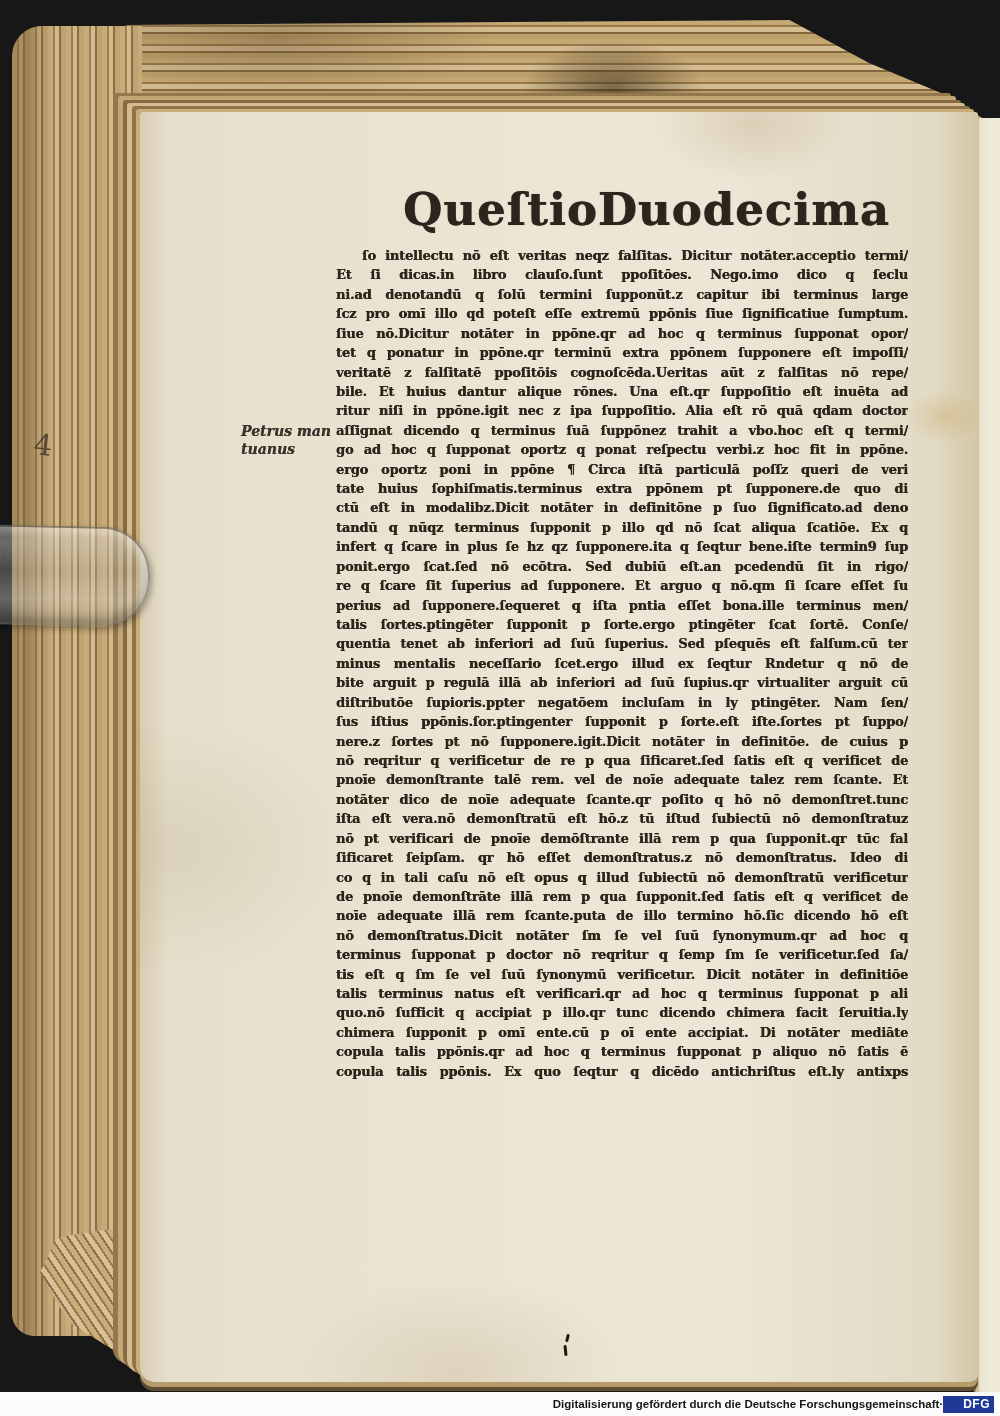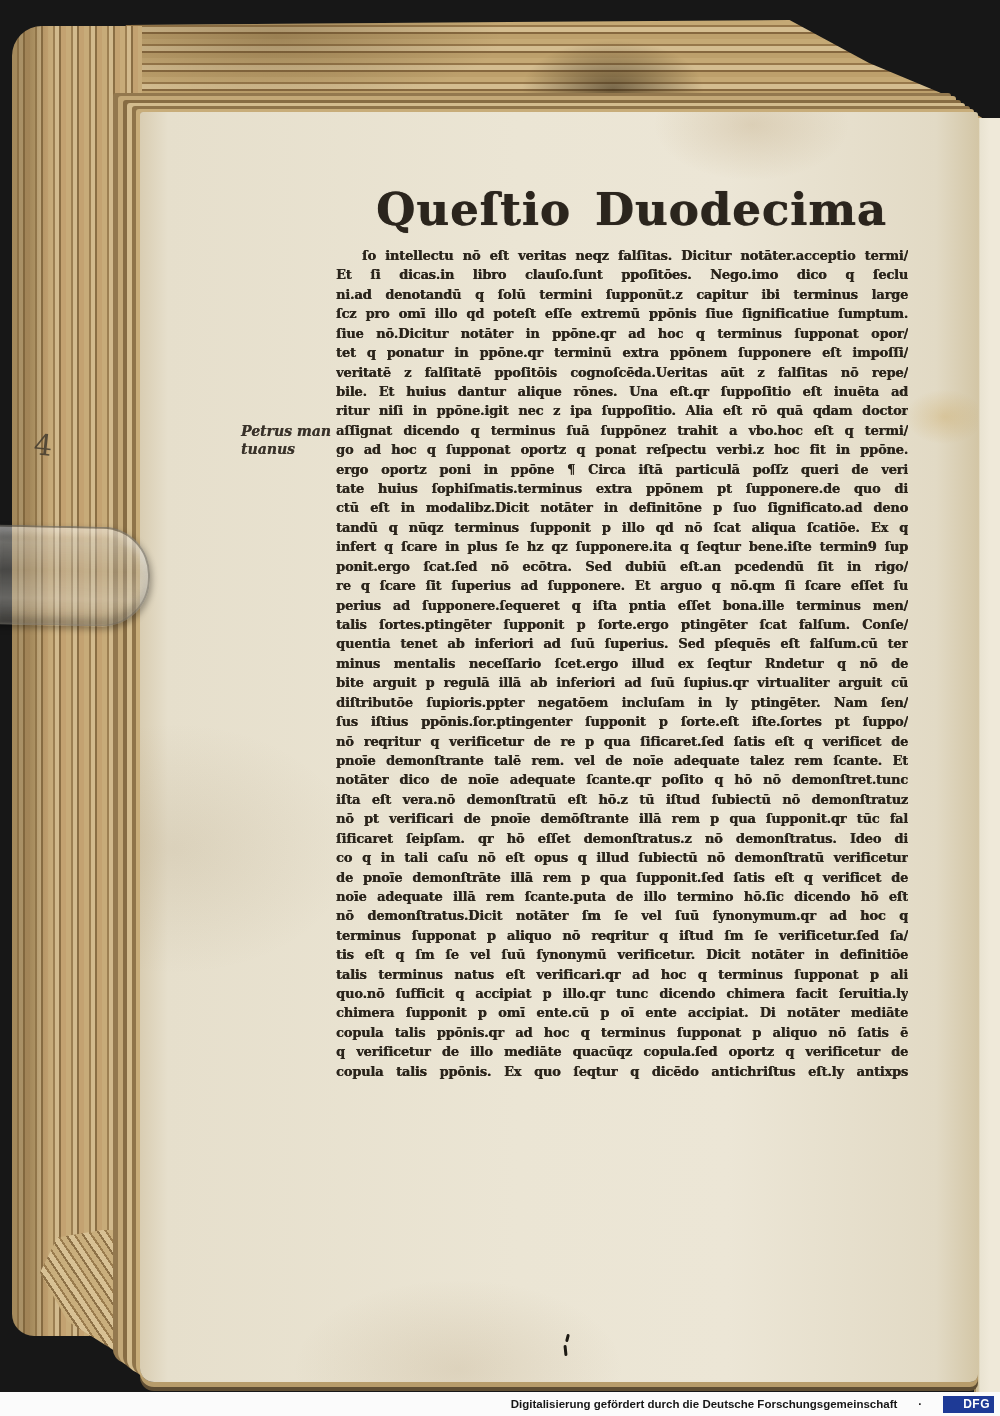--- a/index.html
+++ b/index.html
@@ -57,26 +57,25 @@
       -13px -9px 0 #d3bc8e,
       -17px -12px 0 #876c43,
       -22px -16px 0 #c3a877,
       -27px -19px 0 #93784e,
       0 5px 0 #b79c6b,
       0 9px 0 #5e4d33;
     z-index:2;
   }
   
   .title-row{
-    position:absolute;left:236px;top:72px;width:452px;
+    position:absolute;left:263px;top:72px;width:452px;
     display:flex;justify-content:space-between;
     font-weight:bold;font-size:45px;line-height:52px;
     color:#2b251d;letter-spacing:1px;
     text-shadow:0.6px 0 0 rgba(43,37,29,.85), 0 0 1px rgba(43,37,29,.35);
-    gap:24px;
   }
   .text-block{
     position:absolute;left:196px;top:134px;width:572px;
     color:#2a241b;
   }
   .text-line{
     height:19.43px;overflow:hidden;
     font-weight:bold;font-size:13px;line-height:19.43px;
     letter-spacing:-0.2px;
     text-align:justify;text-align-last:justify;
@@ -119,21 +118,21 @@
                inset 0 -6px 8px rgba(58,56,50,.3),
                2px 3px 6px rgba(0,0,0,.3);
     transform:rotate(1.2deg);
     z-index:4;
   }
   
   .footer-bar{
     position:absolute;left:0;bottom:0;width:1000px;height:24px;
     background:#fbfbfb;
     display:flex;align-items:center;justify-content:flex-end;
-    gap:21px;padding-right:6px;box-sizing:border-box;
+    gap:0;padding-right:6px;box-sizing:border-box;
     font-family:"Liberation Sans", sans-serif;
     font-size:11.5px;font-weight:bold;color:#161616;
     z-index:5;
   }
   .dfg-logo{
     background:#1e3a96;color:#ffffff;
     font-family:"Liberation Sans", sans-serif;
     font-weight:bold;font-size:12px;letter-spacing:.5px;
     padding:1px 4px 2px 20px;
   }
@@ -173,43 +172,43 @@
       <div class="text-line">aſſignat dicendo q terminus ſuā ſuppōnez trahit a vbo.hoc eſt q termi/</div>
       <div class="text-line">go ad hoc q ſupponat oportz q ponat reſpectu verbi.z hoc fit in ppōne.</div>
       <div class="text-line">ergo oportz poni in ppōne ¶ Circa iſtā particulā poſſz queri de veri</div>
       <div class="text-line">tate huius ſophiſmatis.terminus extra ppōnem pt ſupponere.de quo di</div>
       <div class="text-line">ctū eſt in modalibz.Dicit notāter in definitōne p ſuo ſignificato.ad deno</div>
       <div class="text-line">tandū q nūqz terminus ſupponit p illo qd nō ſcat aliqua ſcatiōe. Ex q</div>
       <div class="text-line">infert q ſcare in plus ſe hz qz ſupponere.ita q ſeqtur bene.iſte termin9 ſup</div>
       <div class="text-line">ponit.ergo ſcat.ſed nō ecōtra. Sed dubiū eſt.an pcedendū ſit in rigo/</div>
       <div class="text-line">re q ſcare ſit ſuperius ad ſupponere. Et arguo q nō.qm ſi ſcare eſſet ſu</div>
       <div class="text-line">perius ad ſupponere.ſequeret q iſta pntia eſſet bona.ille terminus men/</div>
-      <div class="text-line">talis ſortes.ptingēter ſupponit p ſorte.ergo ptingēter ſcat falſum. Conſe/</div>
+      <div class="text-line">talis ſortes.ptingēter ſupponit p ſorte.ergo ptingēter ſcat ſortē. Conſe/</div>
       <div class="text-line">quentia tenet ab inferiori ad ſuū ſuperius. Sed pſequēs eſt falſum.cū ter</div>
       <div class="text-line">minus mentalis neceſſario ſcet.ergo illud ex ſeqtur Rndetur q nō de</div>
       <div class="text-line">bite arguit p regulā illā ab inferiori ad ſuū ſupius.qr virtualiter arguit cū</div>
       <div class="text-line">diſtributōe ſupioris.ppter negatōem incluſam in ly ptingēter. Nam ſen/</div>
       <div class="text-line">ſus iſtius ppōnis.ſor.ptingenter ſupponit p ſorte.eſt iſte.ſortes pt ſuppo/</div>
+      <div class="text-line">nere.z ſortes pt nō ſupponere.igit.Dicit notāter in definitōe. de cuius p</div>
       <div class="text-line">nō reqritur q verificetur de re p qua ſificaret.ſed ſatis eſt q verificet de</div>
       <div class="text-line">pnoīe demonſtrante talē rem. vel de noīe adequate talez rem ſcante. Et</div>
       <div class="text-line">notāter dico de noīe adequate ſcante.qr poſito q hō nō demonſtret.tunc</div>
       <div class="text-line">iſta eſt vera.nō demonſtratū eſt hō.z tū iſtud ſubiectū nō demonſtratuz</div>
       <div class="text-line">nō pt verificari de pnoīe demōſtrante illā rem p qua ſupponit.qr tūc fal</div>
       <div class="text-line">ſificaret ſeipſam. qr hō eſſet demonſtratus.z nō demonſtratus. Ideo di</div>
       <div class="text-line">co q in tali caſu nō eſt opus q illud ſubiectū nō demonſtratū verificetur</div>
       <div class="text-line">de pnoīe demonſtrāte illā rem p qua ſupponit.ſed ſatis eſt q verificet de</div>
       <div class="text-line">noīe adequate illā rem ſcante.puta de illo termino hō.ſic dicendo hō eſt</div>
       <div class="text-line">nō demonſtratus.Dicit notāter ſm ſe vel ſuū ſynonymum.qr ad hoc q</div>
-      <div class="text-line">terminus ſupponat p aliquo nō reqritur q iſtud ſm ſe verificetur.ſed ſa/</div>
+      <div class="text-line">terminus ſupponat p doctor nō reqritur q ſemp ſm ſe verificetur.ſed ſa/</div>
       <div class="text-line">tis eſt q ſm ſe vel ſuū ſynonymū verificetur. Dicit notāter in definitiōe</div>
       <div class="text-line">talis terminus natus eſt verificari.qr ad hoc q terminus ſupponat p ali</div>
       <div class="text-line">quo.nō ſufficit q accipiat p illo.qr tunc dicendo chimera facit ſeruitia.ly</div>
       <div class="text-line">chimera ſupponit p omī ente.cū p oī ente accipiat. Di notāter mediāte</div>
       <div class="text-line">copula talis ppōnis.qr ad hoc q terminus ſupponat p aliquo nō ſatis ē</div>
-      <div class="text-line">q verificetur de illo mediāte quacūqz copula.ſed oportz q verificetur de</div>
       <div class="text-line">copula talis ppōnis. Ex quo ſeqtur q dicēdo antichriſtus eſt.ly antixps</div>
     </div>
 
   <div class="ink-mark"></div>
 </div>
 
 <div class="clamp"></div>
 
 <div class="footer-bar">
   <span>Digitalisierung gefördert durch die Deutsche Forschungsgemeinschaft</span>

